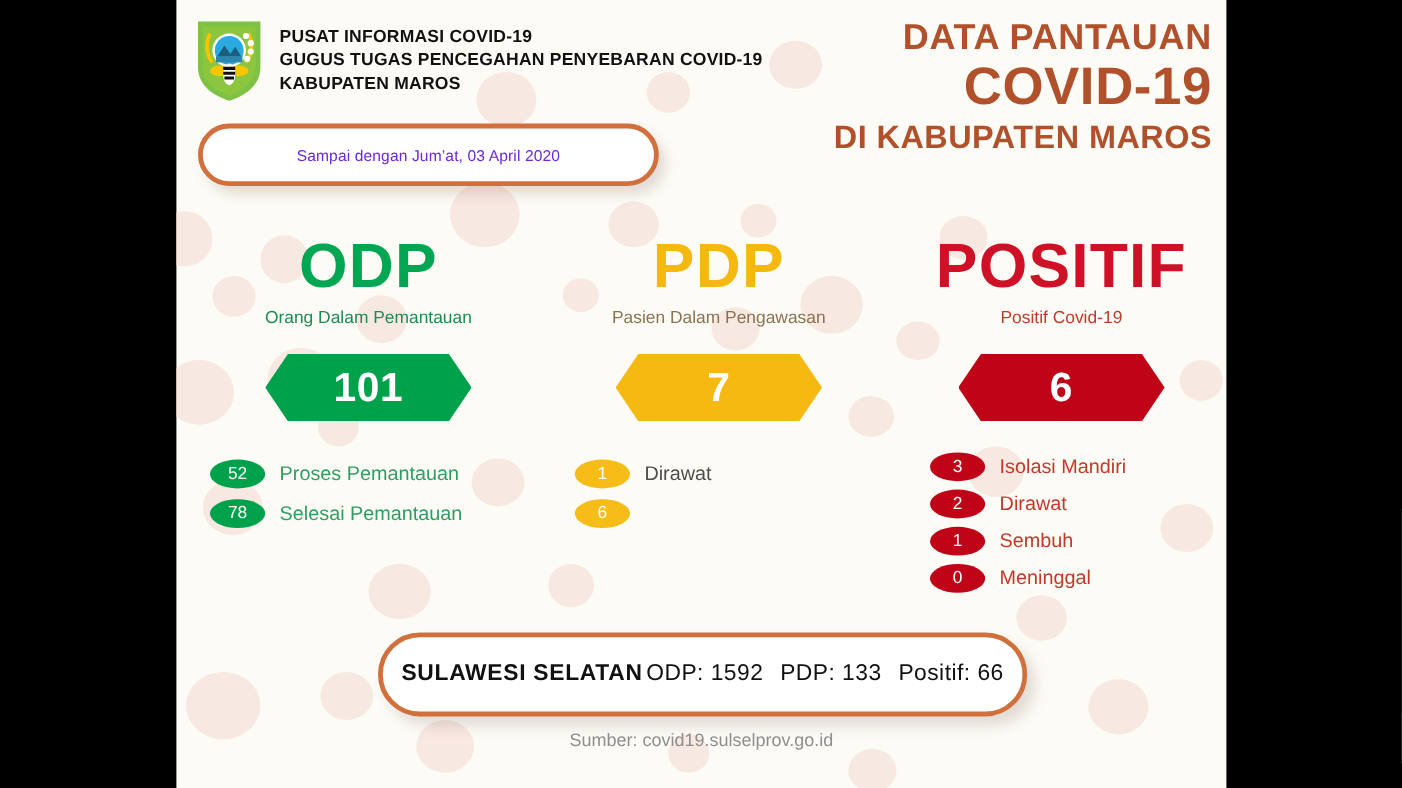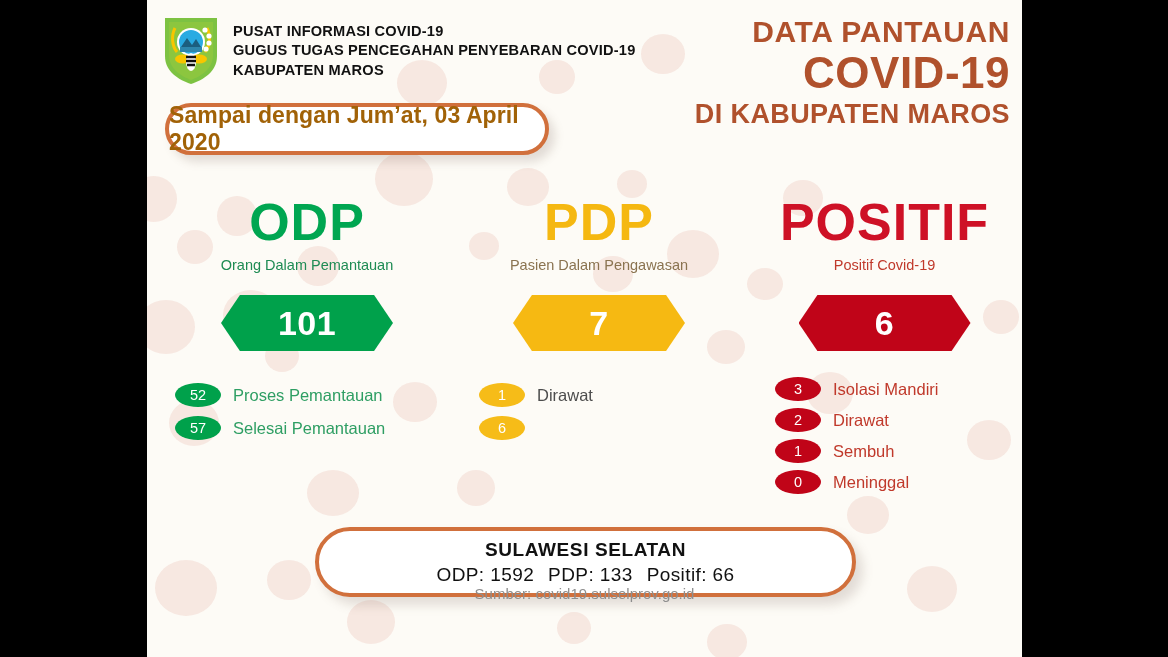--- a/index.html
+++ b/index.html
@@ -101,23 +101,23 @@
     border: 4px solid #D1703C;
     border-radius: 30px;
     background: #FFFFFF;
     display: flex;
     align-items: center;
     justify-content: center;
     box-shadow: 6px 7px 10px rgba(120,100,90,.20);
     box-sizing: border-box;
   }
   #date-pill span {
-    font-size: 23px;
-    font-weight: bold;
-    color: #a16207;
+    font-size: 13px;
+    font-weight: normal;
+    color: #6d28d9;
     letter-spacing: .1px;
   }
 
   
   .col {
     position: absolute;
     top: 196px;
   }
   #col-odp     { left: 10px;  width: 300px; }
   #col-pdp     { left: 312px; width: 280px; }
@@ -209,21 +209,21 @@
     left: 168px;
     top: 527px;
     width: 541px;
     height: 70px;
     border: 4px solid #D1703C;
     border-radius: 35px;
     background: #FFFFFF;
     box-shadow: 7px 8px 11px rgba(120,100,90,.20);
     box-sizing: border-box;
     display: flex;
-    flex-direction: column;
+    flex-direction: row;
     align-items: center;
     justify-content: center;
     gap: 3px;
   }
   #summary-title {
     font-size: 19px;
     font-weight: bold;
     color: #111111;
     letter-spacing: .6px;
   }
@@ -232,21 +232,21 @@
     font-weight: normal;
     color: #111111;
     letter-spacing: .4px;
   }
   #summary-figures .gap { display: inline-block; width: 14px; }
 
   #source {
     position: absolute;
     left: 0;
     right: 0;
-    top: 585px;
+    top: 609px;
     text-align: center;
     font-size: 15px;
     color: #8E8E8E;
   }
 </style>
 </head>
 <body>
 
 <div id="stage">
   <div id="poster">
@@ -327,21 +327,21 @@
       <div class="col-sub">Orang Dalam Pemantauan</div>
       <div class="hex-wrap">
         <div class="hex">101</div>
       </div>
       <div class="rows">
         <div class="row">
           <div class="pill">52</div>
           <div class="row-label">Proses Pemantauan</div>
         </div>
         <div class="row">
-          <div class="pill">57</div>
+          <div class="pill">78</div>
           <div class="row-label">Selesai Pemantauan</div>
         </div>
       </div>
     </div>
 
     <div class="col" id="col-pdp">
       <div class="col-title">PDP</div>
       <div class="col-sub">Pasien Dalam Pengawasan</div>
       <div class="hex-wrap">
         <div class="hex">7</div>

